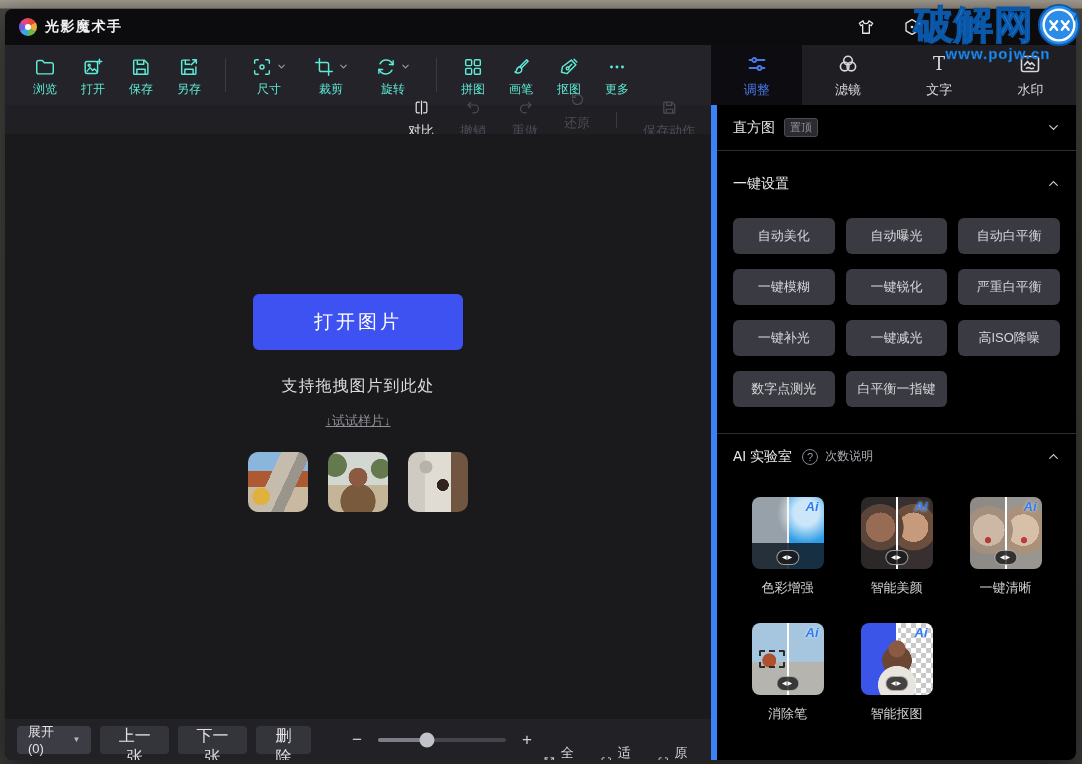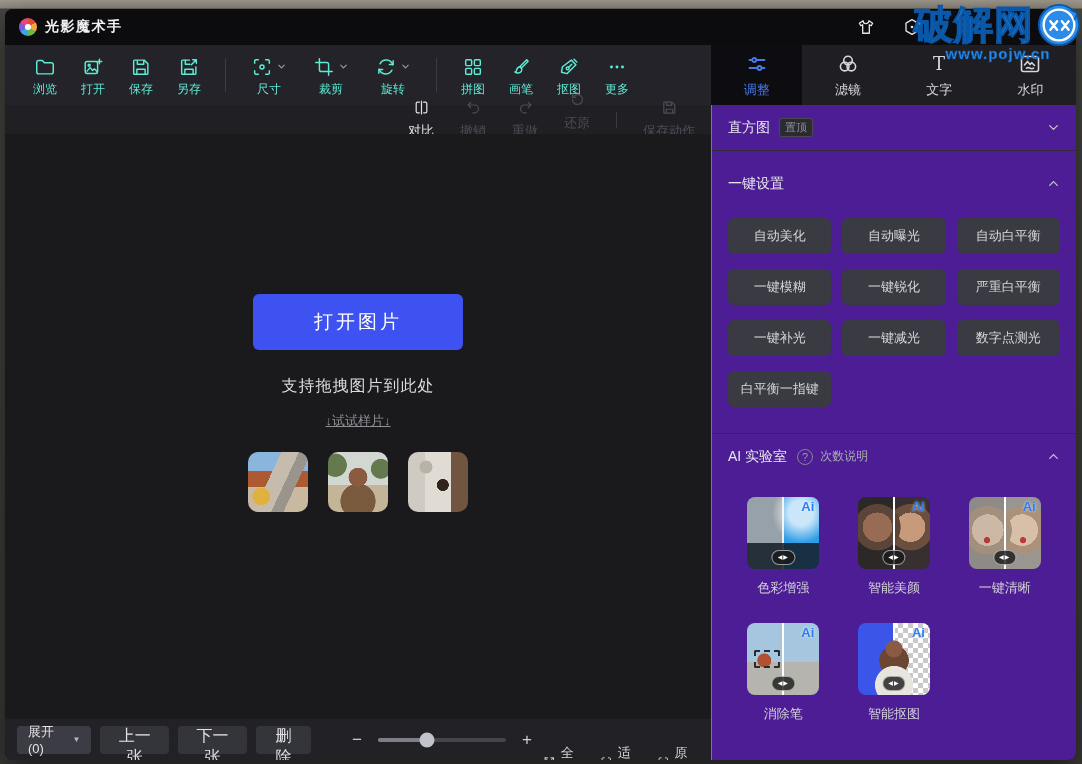--- a/index.html
+++ b/index.html
@@ -76,34 +76,34 @@
   .bb-btn { height:28px; background:#34343b; border:none; border-radius:4px; color:#e2e2e6; font-size:16px; padding:0 14px; cursor:pointer; }
   .zoom-group { display:flex; align-items:center; gap:14px; margin-left:30px; }
   .zoom-minus, .zoom-plus { color:#cfcfd6; font-size:17px; width:14px; text-align:center; cursor:pointer; }
   .zoom-track { width:128px; height:4px; border-radius:2px; background:#45454d; position:relative; cursor:pointer; }
   .zoom-fill { position:absolute; left:0; top:0; height:4px; width:38%; background:#7e7e88; border-radius:2px; }
   .zoom-thumb { position:absolute; left:38%; top:50%; transform:translate(-50%,-50%); width:15px; height:15px; border-radius:50%; background:#c2c2ca; }
   .view-group { margin-left:auto; display:flex; align-items:center; gap:19px; color:#d8d8dc; font-size:13px; padding-right:4px; }
   .view-item { display:flex; align-items:center; gap:5px; cursor:pointer;margin-top:44px; }
   .view-item svg { width:16px; height:16px; }
   
-  .right-panel { width:365px; background:#4c1d95; border-left:1px solid #3b82f6; display:flex; flex-direction:column; flex:0 0 auto; overflow:hidden; }
+  .right-panel { width:365px; background:#000000; border-left:6px solid #3b82f6; display:flex; flex-direction:column; flex:0 0 auto; overflow:hidden; }
   .section-hd { height:45px; display:flex; align-items:center; padding:0 16px; color:#e8e8ec; font-size:14px; flex:0 0 auto; }
   .section-hd svg.chev-ico { width:13px; height:13px; color:#c2c2c8; }
   .badge { margin-left:9px; font-size:11px; color:#8f8f97; border:1px solid #4a4a52; border-radius:3px; padding:1px 5px; background:#2a2a30; }
   .hd-spacer { flex:1; }
   .divider { height:1px; background:#2c2c32; flex:0 0 auto; }
   .btn-grid { display:grid; grid-template-columns:repeat(3,1fr); gap:15px 11px; padding:12px 16px 26px; }
   .oc-btn { height:36px; background:#3a3a42; border:none; border-radius:6px; color:#d6d6da; font-size:13px; cursor:pointer; }
   .help-ico { width:16px; height:16px; border:1px solid #85858d; border-radius:50%; color:#9a9aa2; font-size:11px; display:flex; align-items:center; justify-content:center; margin-left:10px; }
   .ai-help { margin-left:7px; font-size:12px; color:#aaaab2; }
   .ai-grid { display:grid; grid-template-columns:repeat(3,1fr); row-gap:26px; padding:18px 16px 14px; }
   .ai-item { display:flex; flex-direction:column; align-items:center; cursor:pointer; }
   .ai-thumb { width:72px; height:72px; border-radius:8px; position:relative; overflow:hidden; }
-  .ai-badge { position:absolute; top:2px; right:5px; font-size:13px; font-weight:bold; color:#2f7df5; text-shadow:0 0 3px rgba(255,255,255,.75); }
+  .ai-badge { position:absolute; top:2px; right:5px; font-size:13px; font-weight:bold; font-style:italic; color:#2f7df5; text-shadow:0 0 3px rgba(255,255,255,.75); }
   .ai-toggle { position:absolute; bottom:4px; left:50%; transform:translateX(-50%); background:rgba(25,25,25,.8); border:1px solid rgba(255,255,255,.55); border-radius:9px; color:#fff; font-size:6px; line-height:9px; padding:2px 5px; letter-spacing:1px; }
   .ai-label { margin-top:10px; font-size:13px; color:#d2d2d6; }
   .at1 { background-image:
       linear-gradient(180deg, transparent 0 64%, rgba(18,28,38,.85) 64% 100%),
       radial-gradient(ellipse at 75% 22%, rgba(255,255,255,.75) 0 16%, transparent 38%),
       linear-gradient(90deg, #97a1a9 0 48.5%, #f0f0f0 48.5% 51.5%, #2f9de6 51.5% 100%); }
   .at2 { background-image:
       linear-gradient(90deg, transparent 0 48.5%, #fff 48.5% 51.5%, transparent 51.5% 100%),
       radial-gradient(circle at 27% 42%, #976b54 0 22%, #5a4538 22% 34%, transparent 35%),
       radial-gradient(circle at 73% 42%, #c79a7c 0 22%, #6b4e3c 22% 34%, transparent 35%),
@@ -430,20 +430,21 @@
 
       <div class="btn-grid">
         <button class="oc-btn">自动美化</button>
         <button class="oc-btn">自动曝光</button>
         <button class="oc-btn">自动白平衡</button>
         <button class="oc-btn">一键模糊</button>
         <button class="oc-btn">一键锐化</button>
         <button class="oc-btn">严重白平衡</button>
         <button class="oc-btn">一键补光</button>
         <button class="oc-btn">一键减光</button>
+        <button class="oc-btn">高ISO降噪</button>
         <button class="oc-btn">数字点测光</button>
         <button class="oc-btn">白平衡一指键</button>
       </div>
 
       <div class="divider"></div>
 
       <div class="section-hd">
         <span>AI 实验室</span>
         <span class="help-ico">?</span>
         <span class="ai-help">次数说明</span>

